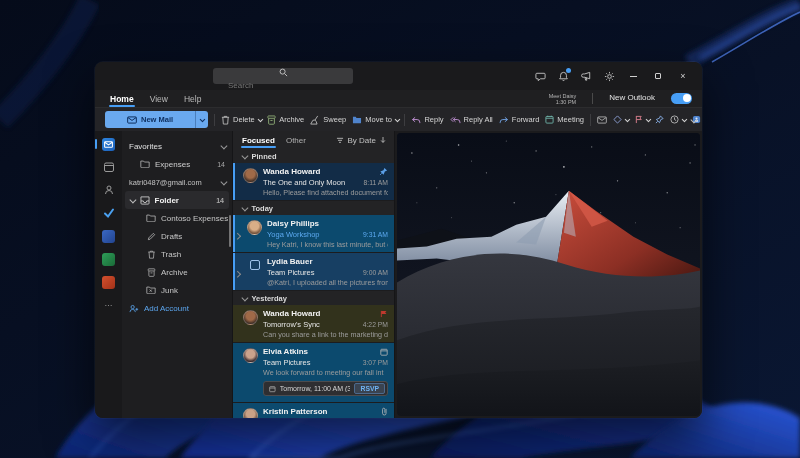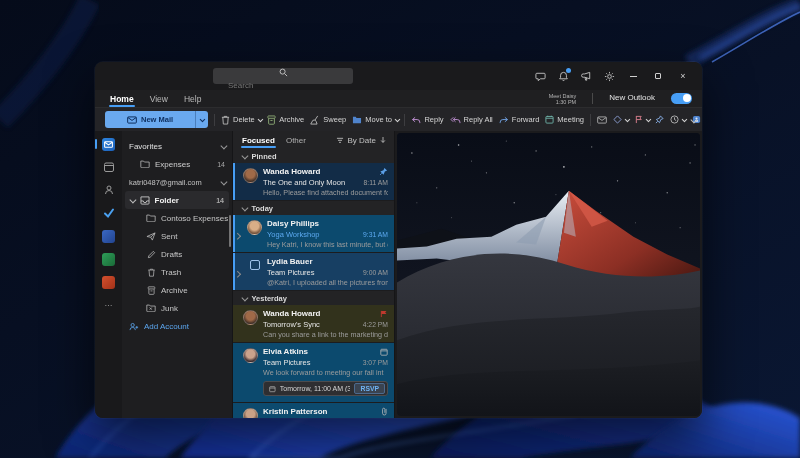--- a/index.html
+++ b/index.html
@@ -464,28 +464,20 @@
           <span>Folder</span>
           <span class="cnt">14</span>
         </div>
         <div class="frow sub">
           <span class="fico">
               <svg class="icon-svg" width="10" height="8" viewBox="0 0 11 9">
                 <path d="M.8,1.2 h3 l1,1.1 h5.4 v5.5 a1,1 0 0 1 -1,1 h-7.4 a1,1 0 0 1 -1,-1 Z" fill="none" stroke="#b9b9b9" stroke-width=".9"></path>
               </svg>
             </span>
           <span>Contoso Expenses</span>
-        </div>
-        <div class="frow sub">
-          <span class="fico">
-              <svg class="icon-svg" width="10" height="9" viewBox="0 0 11 10">
-                <path d="M1,5 L10,1 L7,9 L5.2,5.8 Z M5.2,5.8 L10,1" fill="none" stroke="#b9b9b9" stroke-width=".9"></path>
-              </svg>
-            </span>
-          <span>Sent</span>
         </div>
         <div class="frow sub">
           <span class="fico">
               <svg class="icon-svg" width="9" height="9" viewBox="0 0 10 10">
                 <path d="M1.5,8.5 L2,6.5 L7,1.5 L8.5,3 L3.5,8 Z" fill="none" stroke="#b9b9b9" stroke-width=".9"></path>
               </svg>
             </span>
           <span>Drafts</span>
         </div>
         <div class="frow sub">

